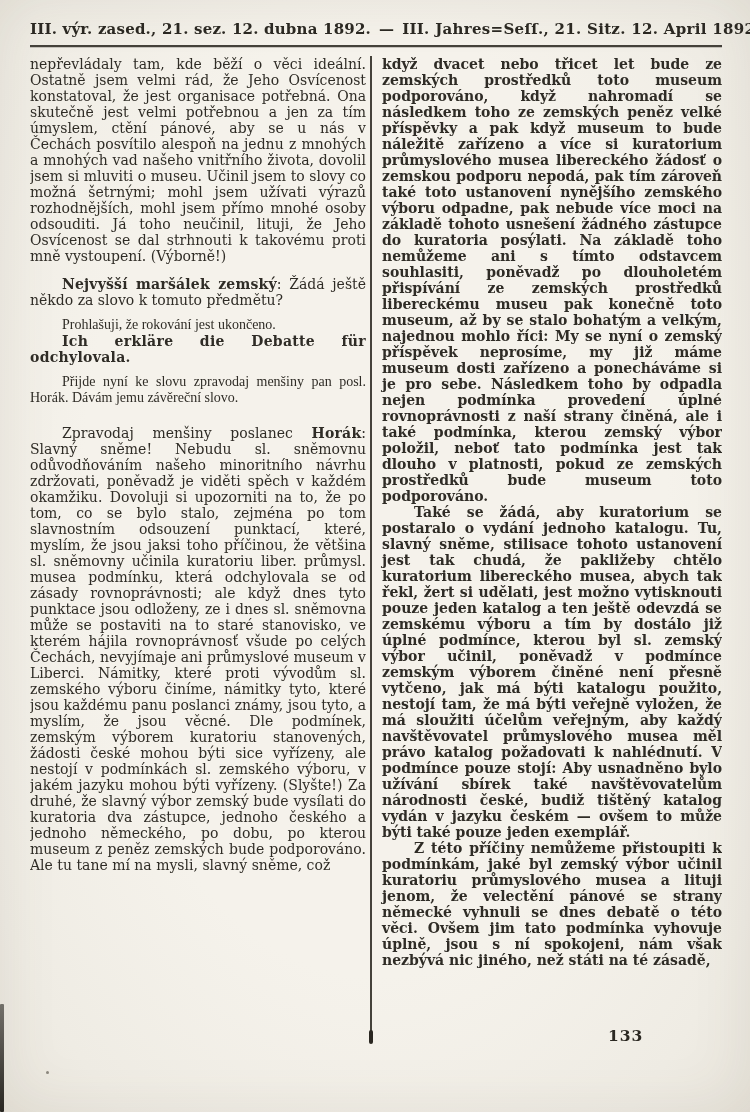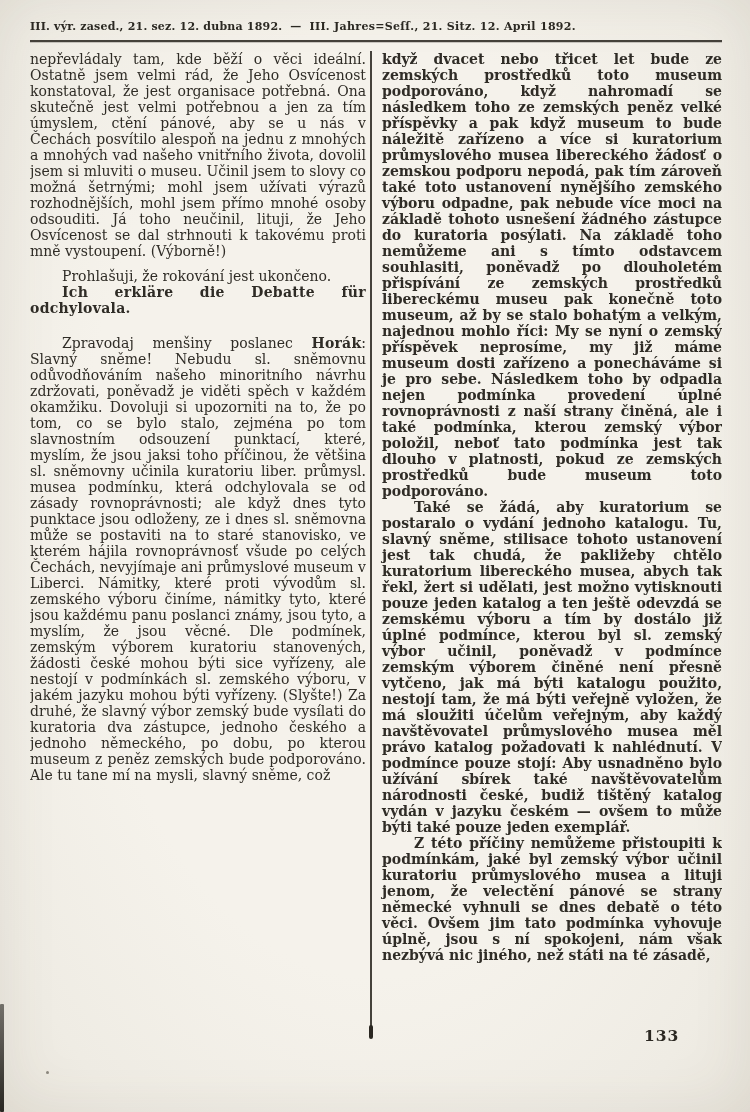--- a/index.html
+++ b/index.html
@@ -10,21 +10,21 @@
     background:
       radial-gradient(ellipse at 50% 45%, #f5f2eb 55%, #efece4 85%, #eae6dd 100%);
     color:#2f2c26;
     font-family:"DejaVu Serif","Liberation Serif",serif;
     overflow:hidden;
     box-shadow:inset 0 0 60px rgba(90,80,60,0.10);
   }
   .content{position:absolute;left:30px;top:20px;width:692px;}
   .header{
     display:flex;align-items:baseline;
-    font-size:11px;font-weight:600;letter-spacing:0.2px;
+    font-size:15px;font-weight:600;letter-spacing:0.2px;
     white-space:nowrap;color:#2b2822;
   }
   .header .h-cz{font-weight:700;}
   .header .h-dash{margin:0 8px;font-weight:700;}
   .fraktur{font-weight:600;letter-spacing:0.3px;}
   .header .h-spacer{flex:1;}
   .rule{margin-top:7px;height:2px;background:#44413a;box-shadow:0 1px 0 rgba(68,65,58,.25);}
   .columns{
     display:flex;margin-top:9px;height:1002px;overflow:hidden;
   }
@@ -34,26 +34,26 @@
   .divider{
     width:2px;background:#45423b;margin-left:4px;margin-right:10px;
     position:relative;height:982px;align-self:flex-start;
   }
   .divider::after{
     content:"";position:absolute;bottom:-6px;left:-1px;width:4px;height:14px;
     background:#2a2721;border-radius:2px;
   }
   .para{margin:0;text-indent:32px;}
   .cont{text-indent:0;}
-  .gap-sm{margin-top:9px;}
+  .gap-sm{margin-top:9px;font-family:Liberation Serif, serif;}
   .gap-md{margin-top:12px;}
   .gap-lg{margin-top:19px;}
   .bold{font-weight:700;letter-spacing:0.2px;}
   .sheet{
-    position:absolute;left:644px;top:1026px;
+    position:absolute;left:608px;top:1026px;
     font-size:15.5px;font-weight:600;letter-spacing:1px;color:#2b2822;
   }
   .edge-artifact{
     position:absolute;left:0;bottom:0;width:4px;height:108px;
     background:linear-gradient(to bottom, rgba(20,18,14,.55), rgba(20,18,14,.9));
     border-radius:1px;
   }
   .speck{
     position:absolute;left:46px;top:1071px;width:3px;height:3px;
     background:rgba(60,55,45,.55);border-radius:50%;
@@ -72,22 +72,24 @@
       <span class="h-spacer"></span>
 
     </header>
 
     <div class="rule"></div>
 
     <div class="columns">
 
       <div class="col col-left">
         <p class="para cont">nepřevládaly tam, kde běží o věci ideální. Ostatně jsem velmi rád, že Jeho Osvícenost konstatoval, že jest organisace potřebná. Ona skutečně jest velmi potřebnou a jen za tím úmyslem, ctění pánové, aby se u nás v Čechách posvítilo alespoň na jednu z mnohých a mnohých vad našeho vnitřního života, dovolil jsem si mluviti o museu. Učinil jsem to slovy co možná šetrnými; mohl jsem užívati výrazů rozhodnějších, mohl jsem přímo mnohé osoby odsouditi. Já toho neučinil, lituji, že Jeho Osvícenost se dal strhnouti k takovému proti mně vystoupení. (Výborně!)</p>
+        <p class="para gap-md"><span class="bold">Nejvyšší maršálek zemský</span><span>: Žádá ještě někdo za slovo k tomuto předmětu?</span></p>
         <p class="para gap-sm">Prohlašuji, že rokování jest ukončeno.</p>
         <p class="para fraktur">Ich erkläre die Debatte für odchylovala.</p>
+        <p class="para gap-sm">Přijde nyní ke slovu zpravodaj menšiny pan posl. Horák. Dávám jemu závěreční slovo.</p>
         <p class="para gap-lg"><span>Zpravodaj menšiny poslanec </span><span class="bold">Horák</span><span>: Slavný sněme! Nebudu sl. sněmovnu odůvodňováním našeho minoritního návrhu zdržovati, poněvadž je viděti spěch v každém okamžiku. Dovoluji si upozorniti na to, že po tom, co se bylo stalo, zejména po tom slavnostním odsouzení punktací, které, myslím, že jsou jaksi toho příčinou, že většina sl. sněmovny učinila kuratoriu liber. průmysl. musea podmínku, která odchylovala se od zásady rovnoprávnosti; ale když dnes tyto punktace jsou odloženy, ze i dnes sl. sněmovna může se postaviti na to staré stanovisko, ve kterém hájila rovnoprávnosť všude po celých Čechách, nevyjímaje ani průmyslové museum v Liberci. Námitky, které proti vývodům sl. zemského výboru činíme, námitky tyto, které jsou každému panu poslanci známy, jsou tyto, a myslím, že jsou věcné. Dle podmínek, zemským výborem kuratoriu stanovených, žádosti české mohou býti sice vyřízeny, ale nestojí v podmínkách sl. zemského výboru, v jakém jazyku mohou býti vyřízeny. (Slyšte!) Za druhé, že slavný výbor zemský bude vysílati do kuratoria dva zástupce, jednoho českého a jednoho německého, po dobu, po kterou museum z peněz zemských bude podporováno. Ale tu tane mí na mysli, slavný sněme, což</span></p>
       </div>
 
       <div class="divider"></div>
 
       <div class="col col-right">
         <p class="para cont">když dvacet nebo třicet let bude ze zemských prostředků toto museum podporováno, když nahromadí se následkem toho ze zemských peněz velké příspěvky a pak když museum to bude náležitě zařízeno a více si kuratorium průmyslového musea libereckého žádosť o zemskou podporu nepodá, pak tím zároveň také toto ustanovení nynějšího zemského výboru odpadne, pak nebude více moci na základě tohoto usnešení žádného zástupce do kuratoria posýlati. Na základě toho nemůžeme ani s tímto odstavcem souhlasiti, poněvadž po dlouholetém přispívání ze zemských prostředků libereckému museu pak konečně toto museum, až by se stalo bohatým a velkým, najednou mohlo říci: My se nyní o zemský příspěvek neprosíme, my již máme museum dosti zařízeno a ponecháváme si je pro sebe. Následkem toho by odpadla nejen podmínka provedení úplné rovnoprávnosti z naší strany činěná, ale i také podmínka, kterou zemský výbor položil, neboť tato podmínka jest tak dlouho v platnosti, pokud ze zemských prostředků bude museum toto podporováno.</p>
         <p class="para">Také se žádá, aby kuratorium se postaralo o vydání jednoho katalogu. Tu, slavný sněme, stilisace tohoto ustanovení jest tak chudá, že pakližeby chtělo kuratorium libereckého musea, abych tak řekl, žert si udělati, jest možno vytisknouti pouze jeden katalog a ten ještě odevzdá se zemskému výboru a tím by dostálo již úplné podmínce, kterou byl sl. zemský výbor učinil, poněvadž v podmínce zemským výborem činěné není přesně vytčeno, jak má býti katalogu použito, nestojí tam, že má býti veřejně vyložen, že má sloužiti účelům veřejným, aby každý navštěvovatel průmyslového musea měl právo katalog požadovati k nahlédnutí. V podmínce pouze stojí: Aby usnadněno bylo užívání sbírek také navštěvovatelům národnosti české, budiž tištěný katalog vydán v jazyku českém — ovšem to může býti také pouze jeden exemplář.</p>
         <p class="para">Z této příčiny nemůžeme přistoupiti k podmínkám, jaké byl zemský výbor učinil kuratoriu průmyslového musea a lituji jenom, že velectění pánové se strany německé vyhnuli se dnes debatě o této věci. Ovšem jim tato podmínka vyhovuje úplně, jsou s ní spokojeni, nám však nezbývá nic jiného, než státi na té zásadě,</p>
       </div>

